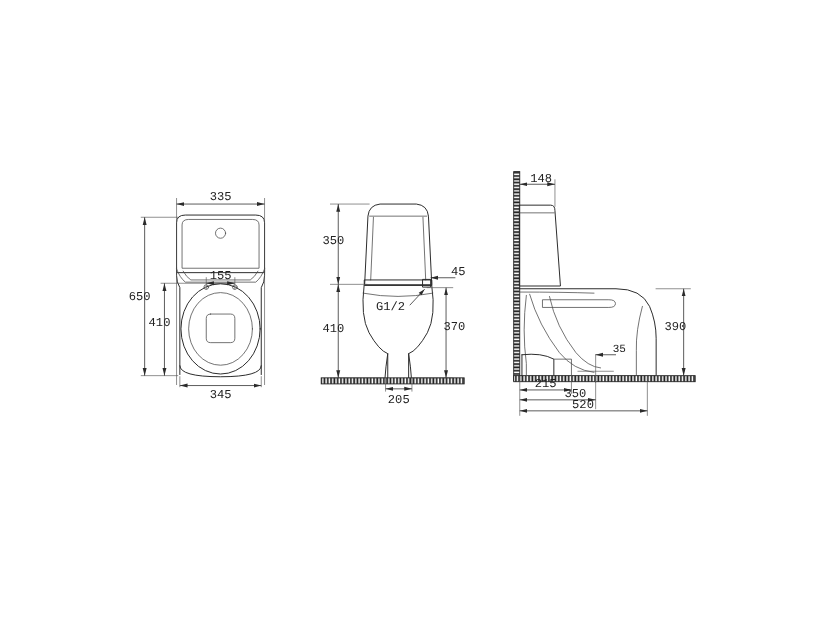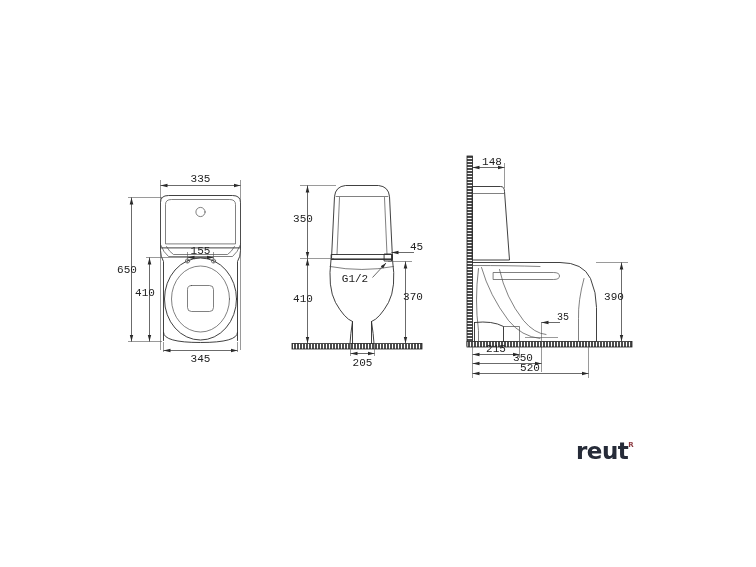--- a/index.html
+++ b/index.html
@@ -275,17 +275,14 @@
       <text class="dim-text" x="523" y="361" text-anchor="middle">350</text>
 
       <line class="extline" x1="472.5" y1="341.5" x2="472.5" y2="378"></line>
       <line class="extline" x1="588.5" y1="341.5" x2="588.5" y2="378"></line>
       <line class="dimline" x1="472.5" y1="373.5" x2="588.5" y2="373.5" marker-start="url(#arrR)" marker-end="url(#arrL)"></line>
       <text class="dim-text" x="530" y="371" text-anchor="middle">520</text>
     </g>
 
   </svg>
 
-  <div id="brand-logo">
-    <span class="brand-word">reut</span><span class="brand-mark">R</span>
-  </div>
 
 </div>
 
 </body></html>

